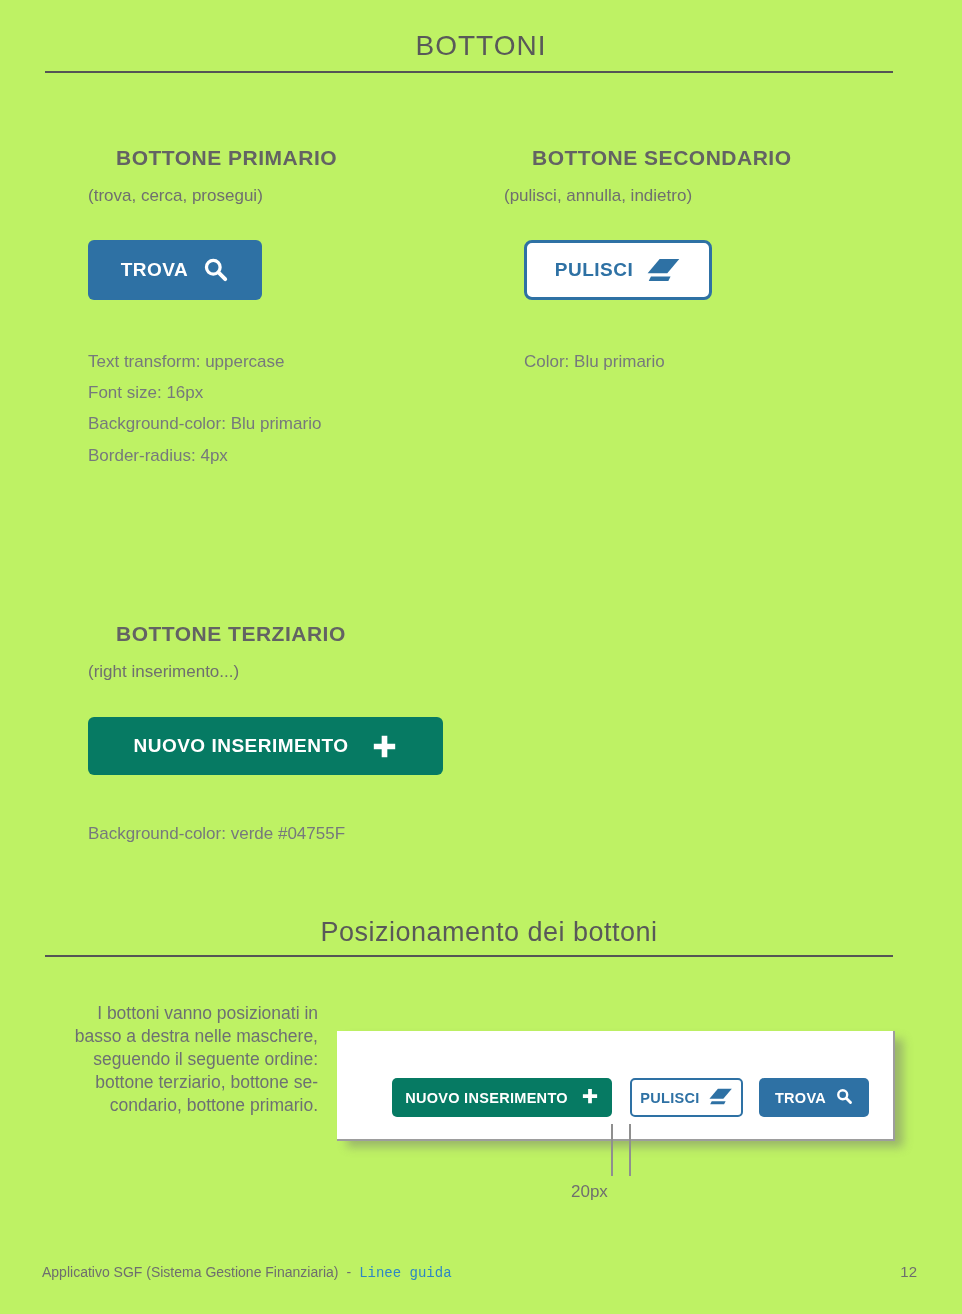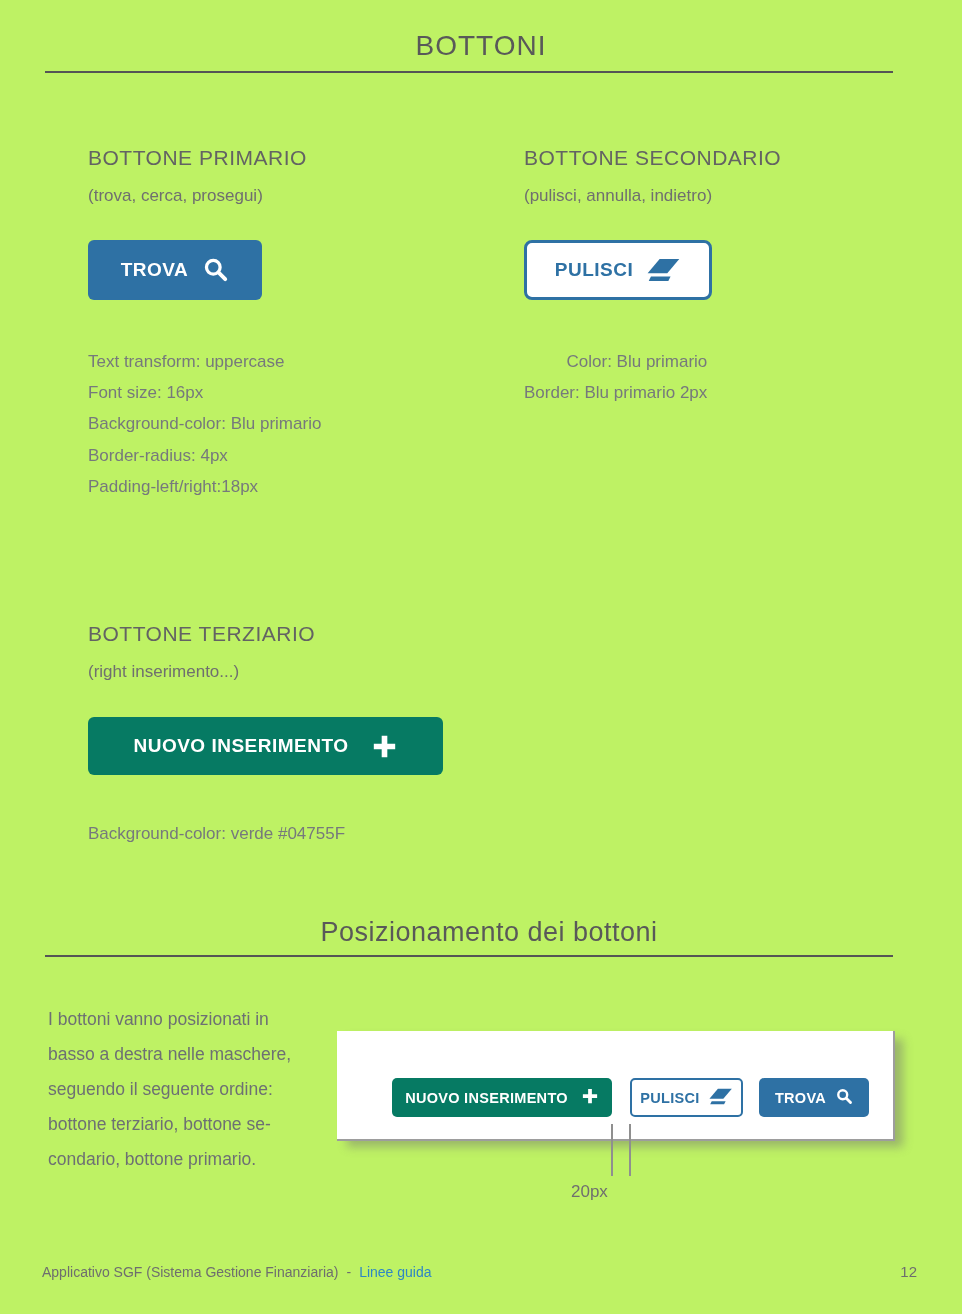--- a/index.html
+++ b/index.html
@@ -11,25 +11,25 @@
   .doc-title {
     position:absolute; top:30px; left:0; width:100%; text-align:center;
     font-size:28px; font-weight:400; letter-spacing:1px; color:#595959;
   }
   .rule { position:absolute; left:45px; width:848px; height:2px; background:#555555; }
   .rule1 { top:71px; }
   .rule2 { top:955px; }
 
   .col-head { position:absolute; }
   .col-head .h {
-    font-size:21px; font-weight:400; letter-spacing:0.5px; color:#636363;
+    font-size:21px; font-weight:700; letter-spacing:0.5px; color:#636363;margin-left:28px;
   }
   .col-head .sub { font-size:17px; color:#6f6f6f; margin-top:16px; }
   .head-primary   { left:88px;  top:146px; }
-  .head-secondary { left:524px; top:146px; }
+  .head-secondary { left:504px; top:146px; }
   .head-tertiary  { left:88px;  top:622px; }
 
   .btn {
     position:absolute; display:flex; align-items:center; justify-content:center;
     border-radius:6px; font-weight:700; letter-spacing:0.5px; cursor:pointer;
   }
   .btn svg { display:block; }
   .btn-primary-big {
     left:88px; top:240px; width:174px; height:60px;
     background:#2E71A4; color:#ffffff; font-size:19px; gap:15px;
@@ -49,21 +49,21 @@
   .specs-primary   { left:88px;  top:346px; }
   .specs-secondary { left:524px; top:346px;text-align:right; }
   .specs-tertiary  { left:88px;  top:818px; }
 
   .section2-title {
     position:absolute; top:917px; left:8px; width:100%; text-align:center;
     font-size:27px; font-weight:400; color:#595959; letter-spacing:0.5px;
   }
   .positioning-paragraph {
     position:absolute; left:48px; top:1002px; width:270px;
-    font-size:17.5px; line-height:35px; color:#6d7073; white-space:pre-line;
+    font-size:17.5px; line-height:23px; color:#6d7073; white-space:pre-line;text-align:right;
   }
 
   .demo-panel {
     position:absolute; left:337px; top:1031px; width:558px; height:110px;
     background:#ffffff;
     border-right:2px solid #9d9d9d; border-bottom:2px solid #9d9d9d;
     box-shadow: 9px 7px 9px -1px rgba(110,110,110,0.45);
   }
   .btn-sm {
     position:absolute; top:47px; height:39px; display:flex; align-items:center;
@@ -81,21 +81,21 @@
   .measure-line.l2 { left:629px; }
   .measure-label {
     position:absolute; top:1182px; left:571px; width:100px; text-align:left;
     font-size:17px; color:#6f6f6f;
   }
 
   .footer {
     position:absolute; left:42px; top:1264px; font-size:14px; color:#6e6e6e;
   }
   .footer .sep { margin:0 8px; }
-  .footer .link { color:#2E86C5; cursor:pointer; }
+  .footer .link { color:#2E86C5; cursor:pointer;font-family:Liberation Mono, monospace; }
   .page-number {
     position:absolute; right:45px; top:1263px; font-size:15px; color:#6e6e6e;
   }
 </style>
 </head>
 <body>
 
 <div class="page">
 
   <div class="doc-title">BOTTONI</div>
@@ -129,26 +129,24 @@
         <polygon points="3,17 21,17 19,21 1,21" fill="#2E71A4"></polygon>
       </svg>
     </span>
   </div>
 
   <div class="specs specs-primary">
     <div>Text transform: uppercase</div>
     <div>Font size: 16px</div>
     <div>Background-color: Blu primario</div>
     <div>Border-radius: 4px</div>
-    <div>Padding-left/right:18px</div>
   </div>
 
   <div class="specs specs-secondary">
     <div>Color: Blu primario</div>
-    <div>Border: Blu primario 2px</div>
   </div>
 
   <div class="col-head head-tertiary">
     <div class="h">BOTTONE TERZIARIO</div>
     <div class="sub">(right inserimento...)</div>
   </div>
 
   <div class="btn btn-tertiary-big">
     <span>NUOVO INSERIMENTO</span>
     <span>

